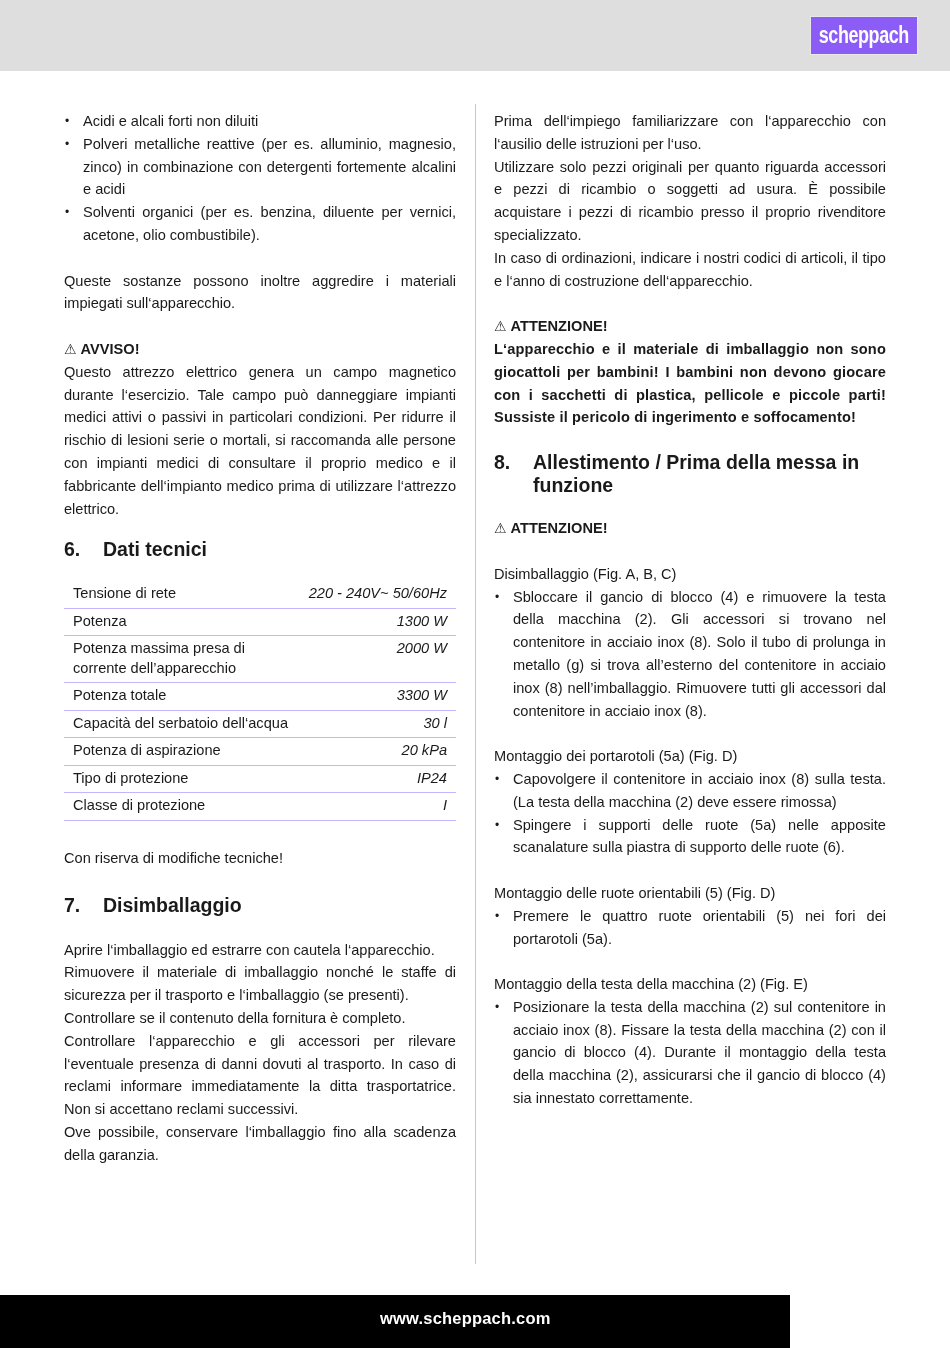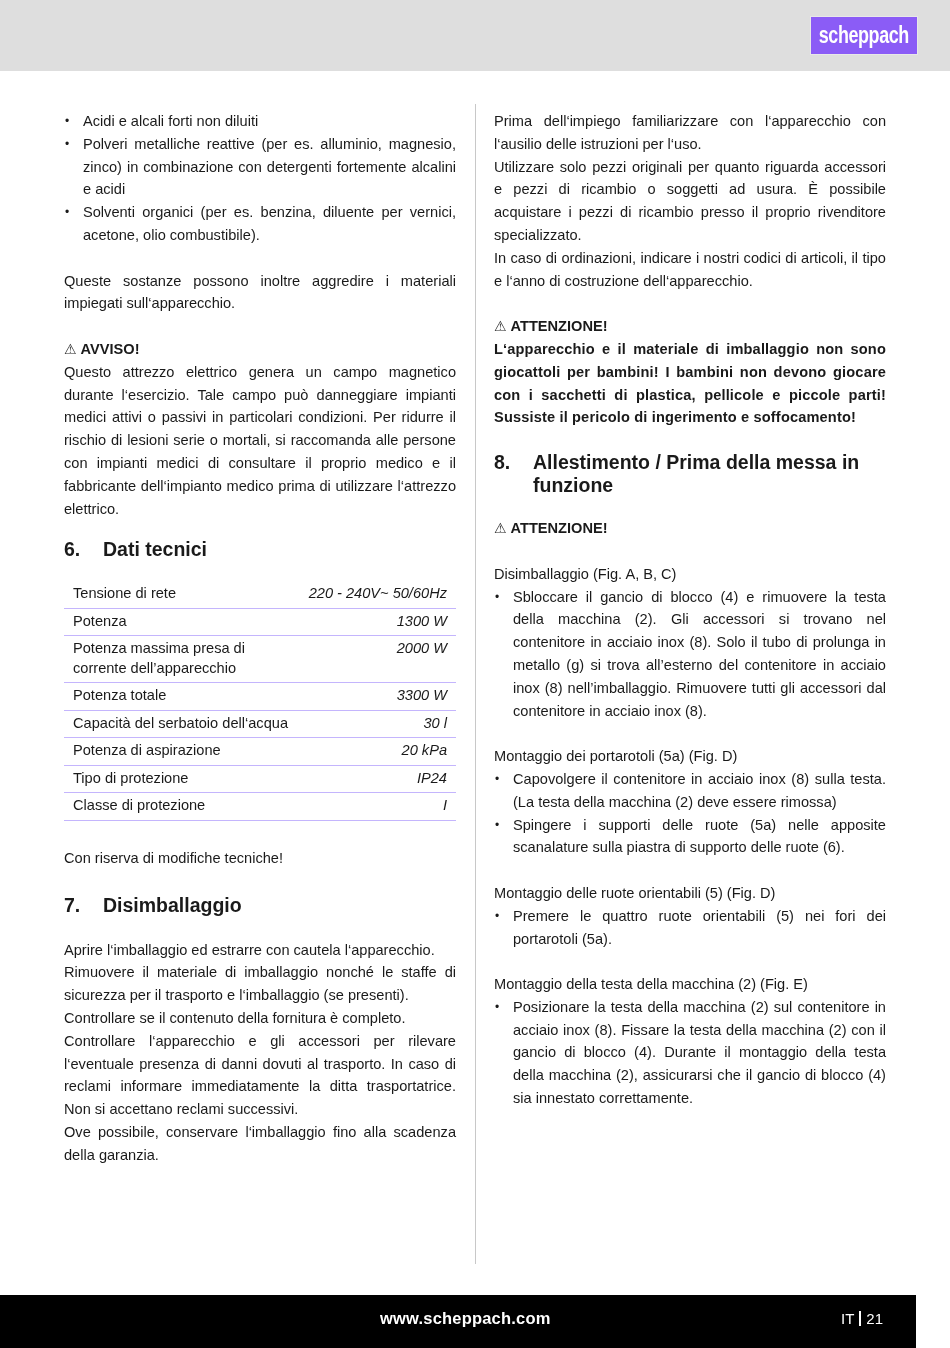--- a/index.html
+++ b/index.html
@@ -29,21 +29,21 @@
 
   h2 { font-size: 19.5px; font-weight: bold; line-height: 23px; display: flex; }
   h2 .num { width: 39px; flex: none; }
   h2 .txt { flex: 1; }
 
   table.spec { width: 392px; border-collapse: collapse; margin-left: 0; }
   table.spec td { padding: 3px 9px 4px 9px; vertical-align: top; line-height: 19.5px; border-bottom: 1px solid #c4b5fd; }
   table.spec td.val { text-align: right; white-space: nowrap; padding-right: 9px; font-style: italic; }
   table.spec td.lab { width: 60%; }
 
-  .footer { position: absolute; left: 0; top: 1295px; width: 916px; height: 53px; background: #000; }
+  .footer { position: absolute; left: 0; top: 1295px; width: 790px; height: 53px; background: #000; }
   .footer .url { position: absolute; left: 380px; top: 14px; color: #fff; font-size: 16.5px; font-weight: bold; letter-spacing: 0.2px; }
   .footer .page { position: absolute; left: 841px; top: 15px; color: #fff; font-size: 15px; }
   .footer .page .bar { display: inline-block; width: 2px; height: 15px; background: #fff; margin: 0 5px -2px 5px; }
 </style>
 </head>
 <body>
 
 <div class="topbar">
   <div class="logo">
     <span>scheppach</span>

